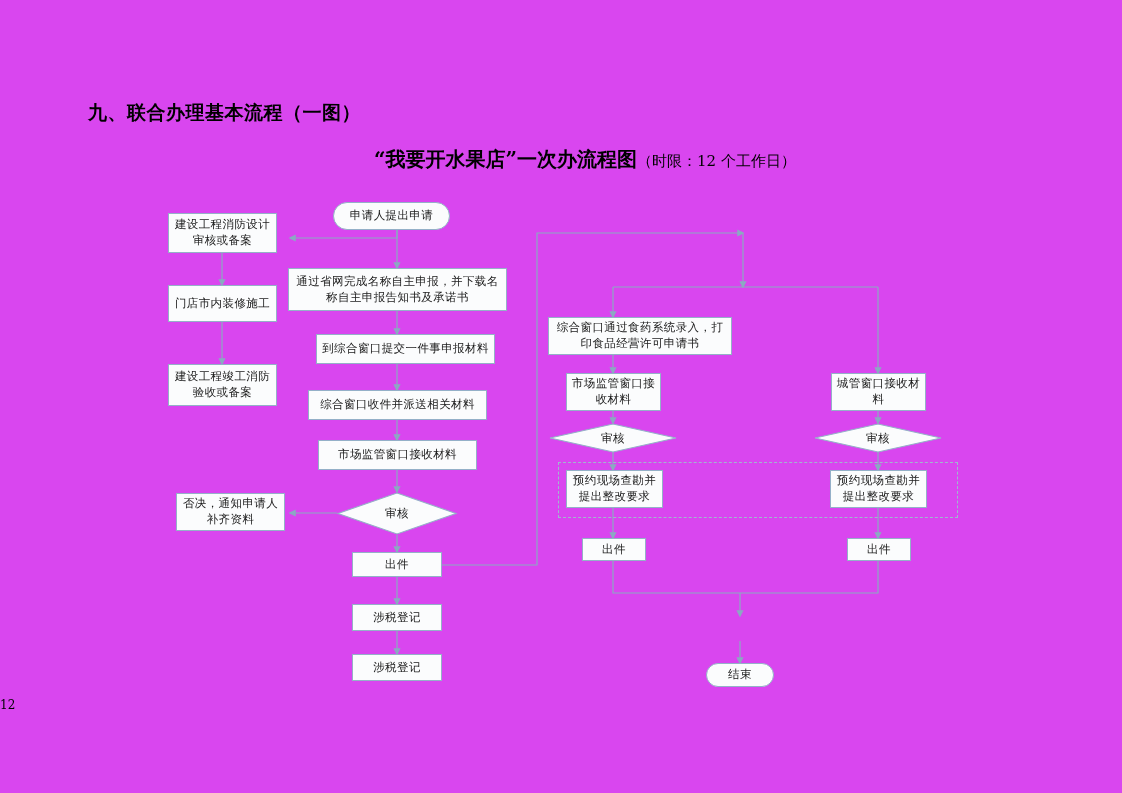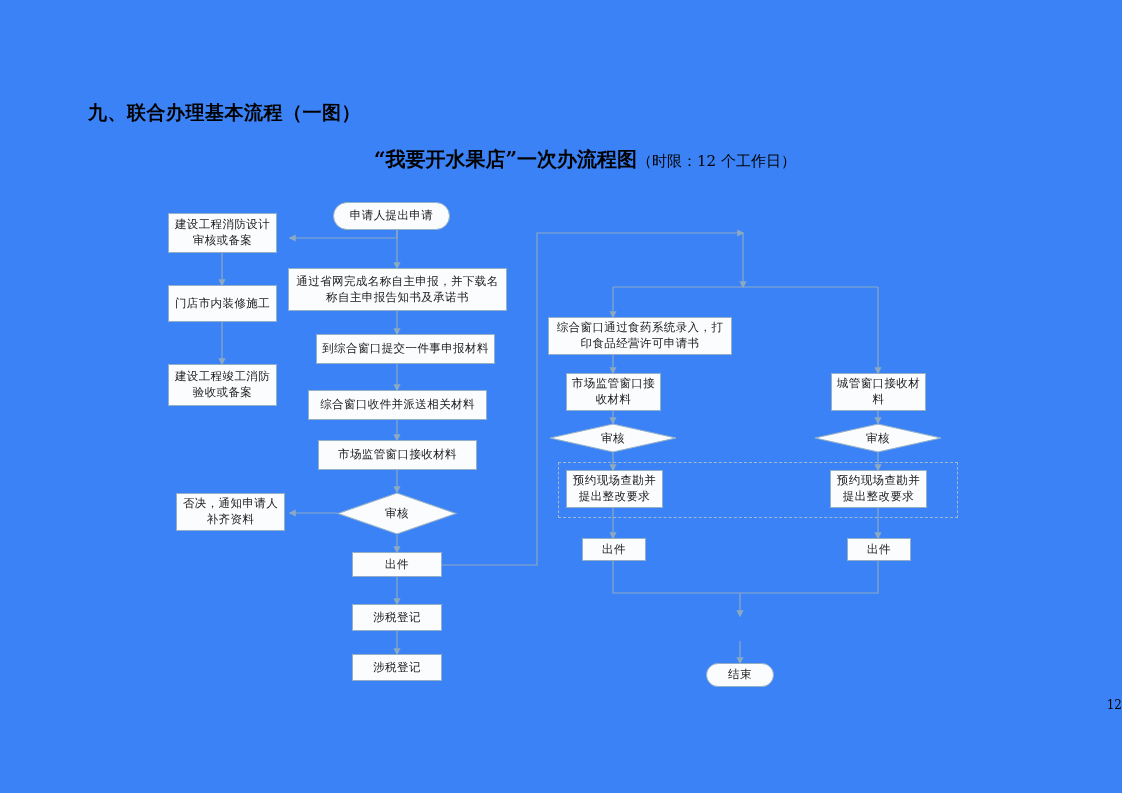--- a/index.html
+++ b/index.html
@@ -8,21 +8,21 @@
     padding: 0;
     background: #ffffff;
   }
   body {
     font-family: "DejaVu Sans", "Liberation Sans", sans-serif;
   }
   #page {
     position: relative;
     width: 1122px;
     height: 793px;
-    background: #3b82f6;
+    background: #d946ef;
     overflow: hidden;
   }
   .heading {
     position: absolute;
     left: 88px;
     top: 100px;
     font-family: "DejaVu Sans", "Liberation Sans", sans-serif;
     font-weight: bold;
     font-size: 19px;
     color: #000000;
@@ -47,21 +47,21 @@
   .subtitle .st-sub {
     font-family: "DejaVu Serif", "Liberation Serif", serif;
     font-size: 15px;
     font-weight: normal;
   }
   .pagenum {
     position: absolute;
     left: 0;
     top: 698px;
     width: 1122px;
-    text-align: right;
+    text-align: left;
     font-family: "DejaVu Serif", "Liberation Serif", serif;
     font-size: 12px;
     color: #000000;
   }
 
   
   .node {
     position: absolute;
     box-sizing: border-box;
     border: 1px solid #94b0c8;

